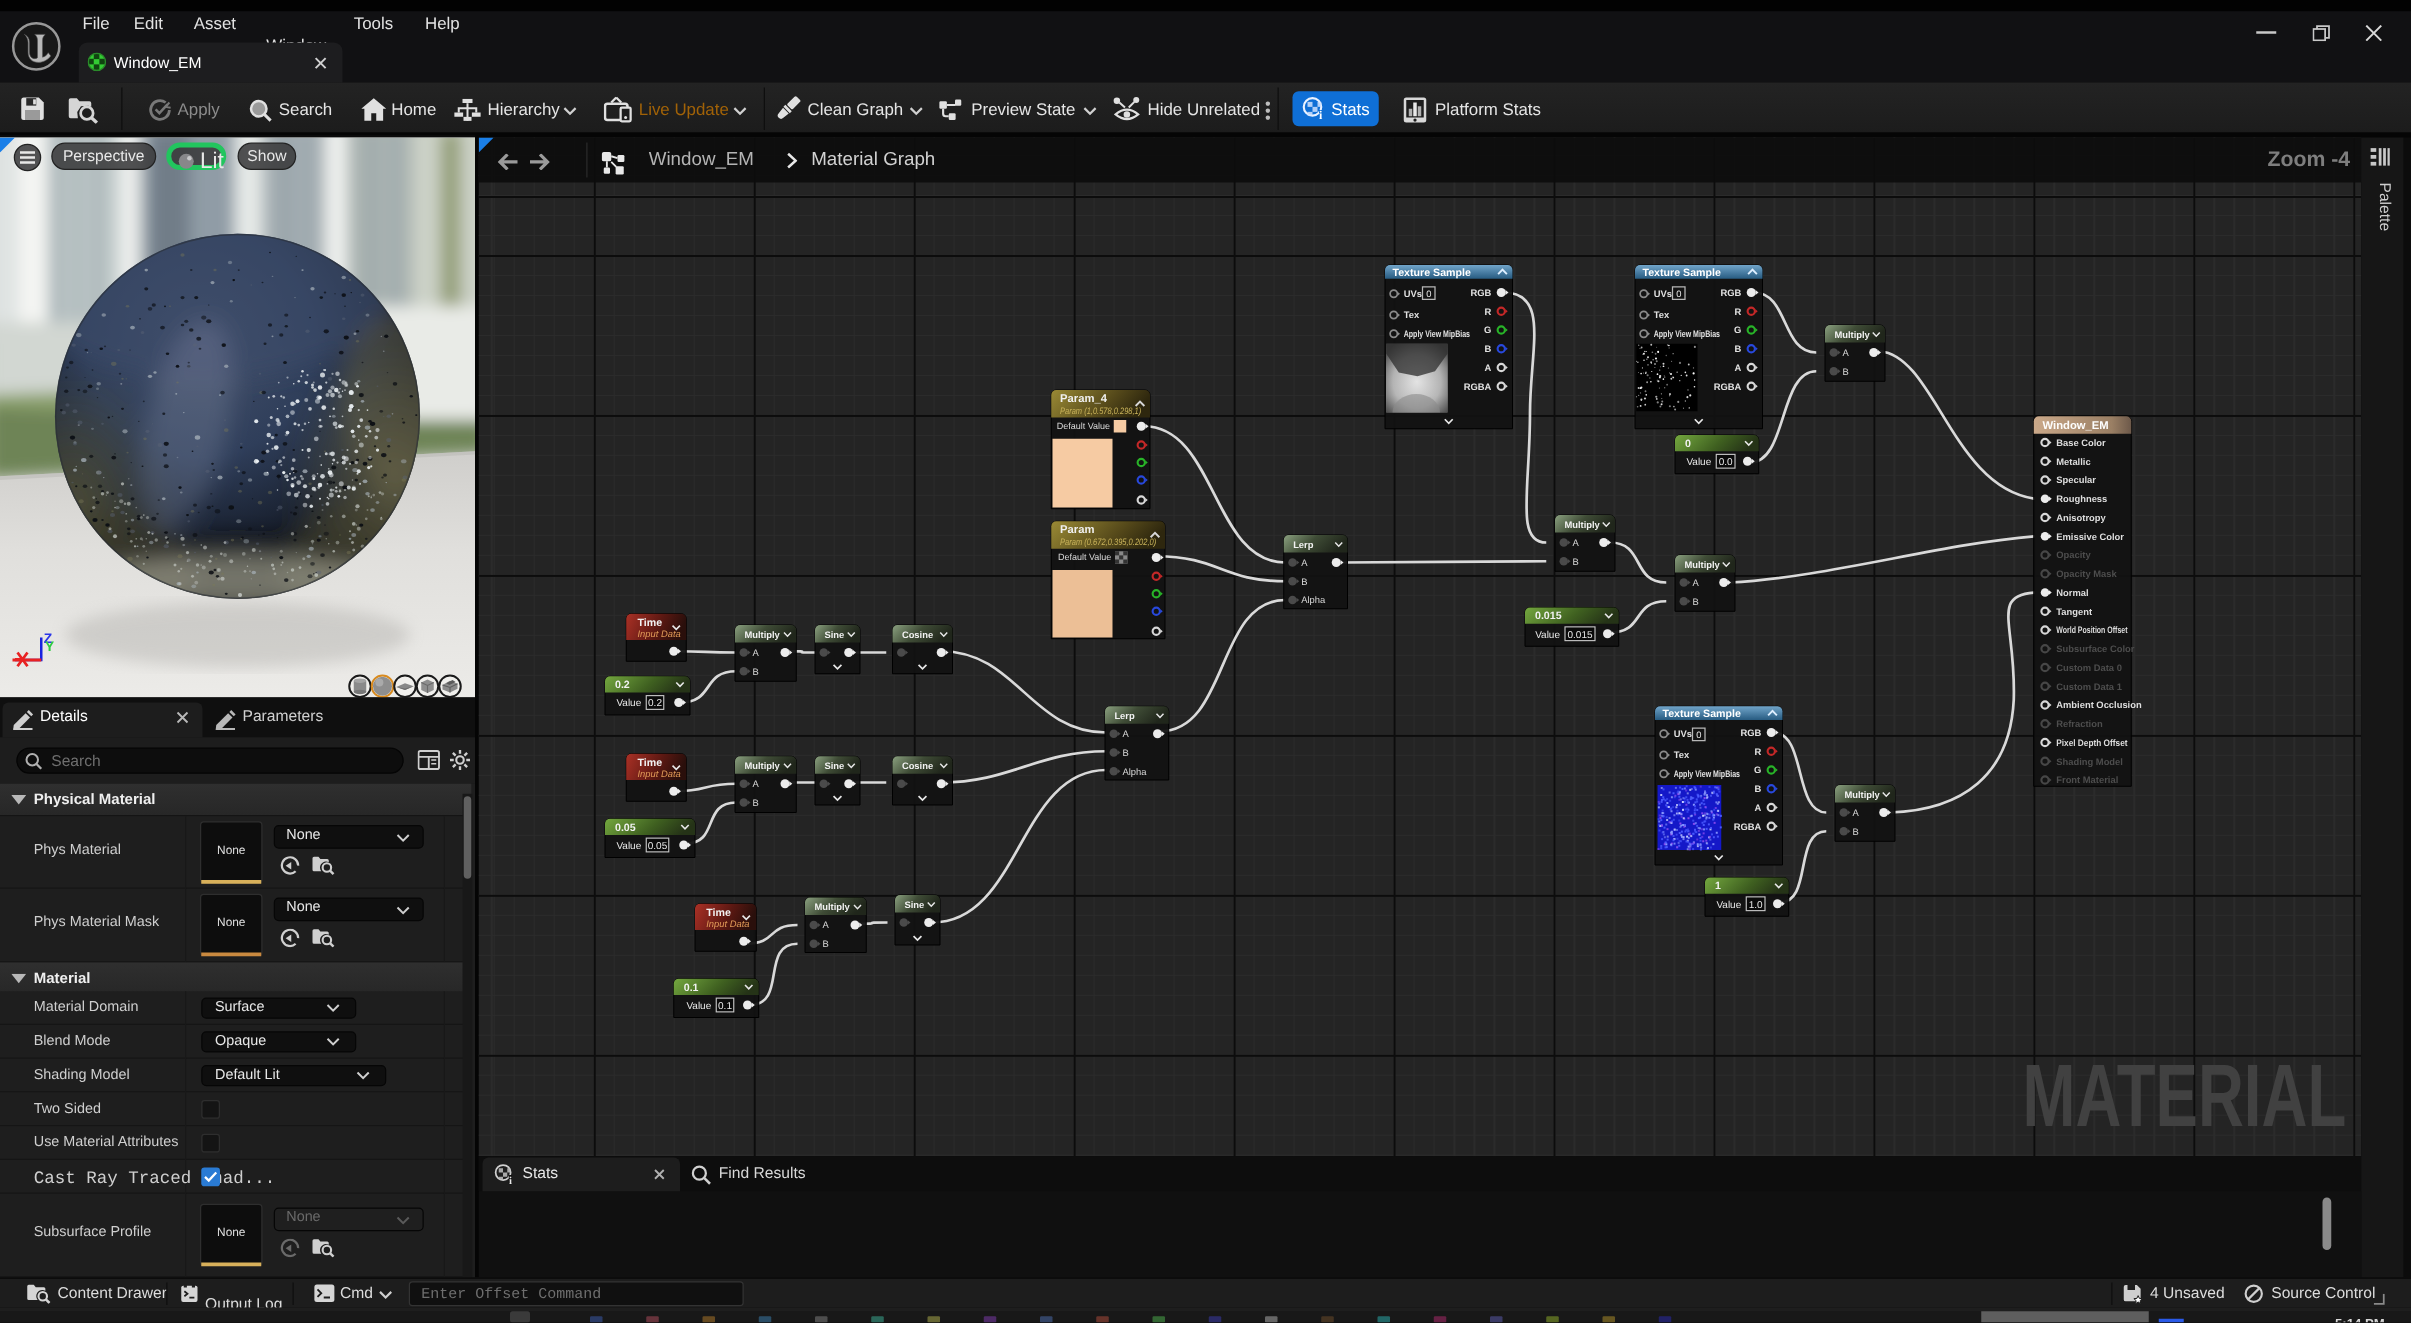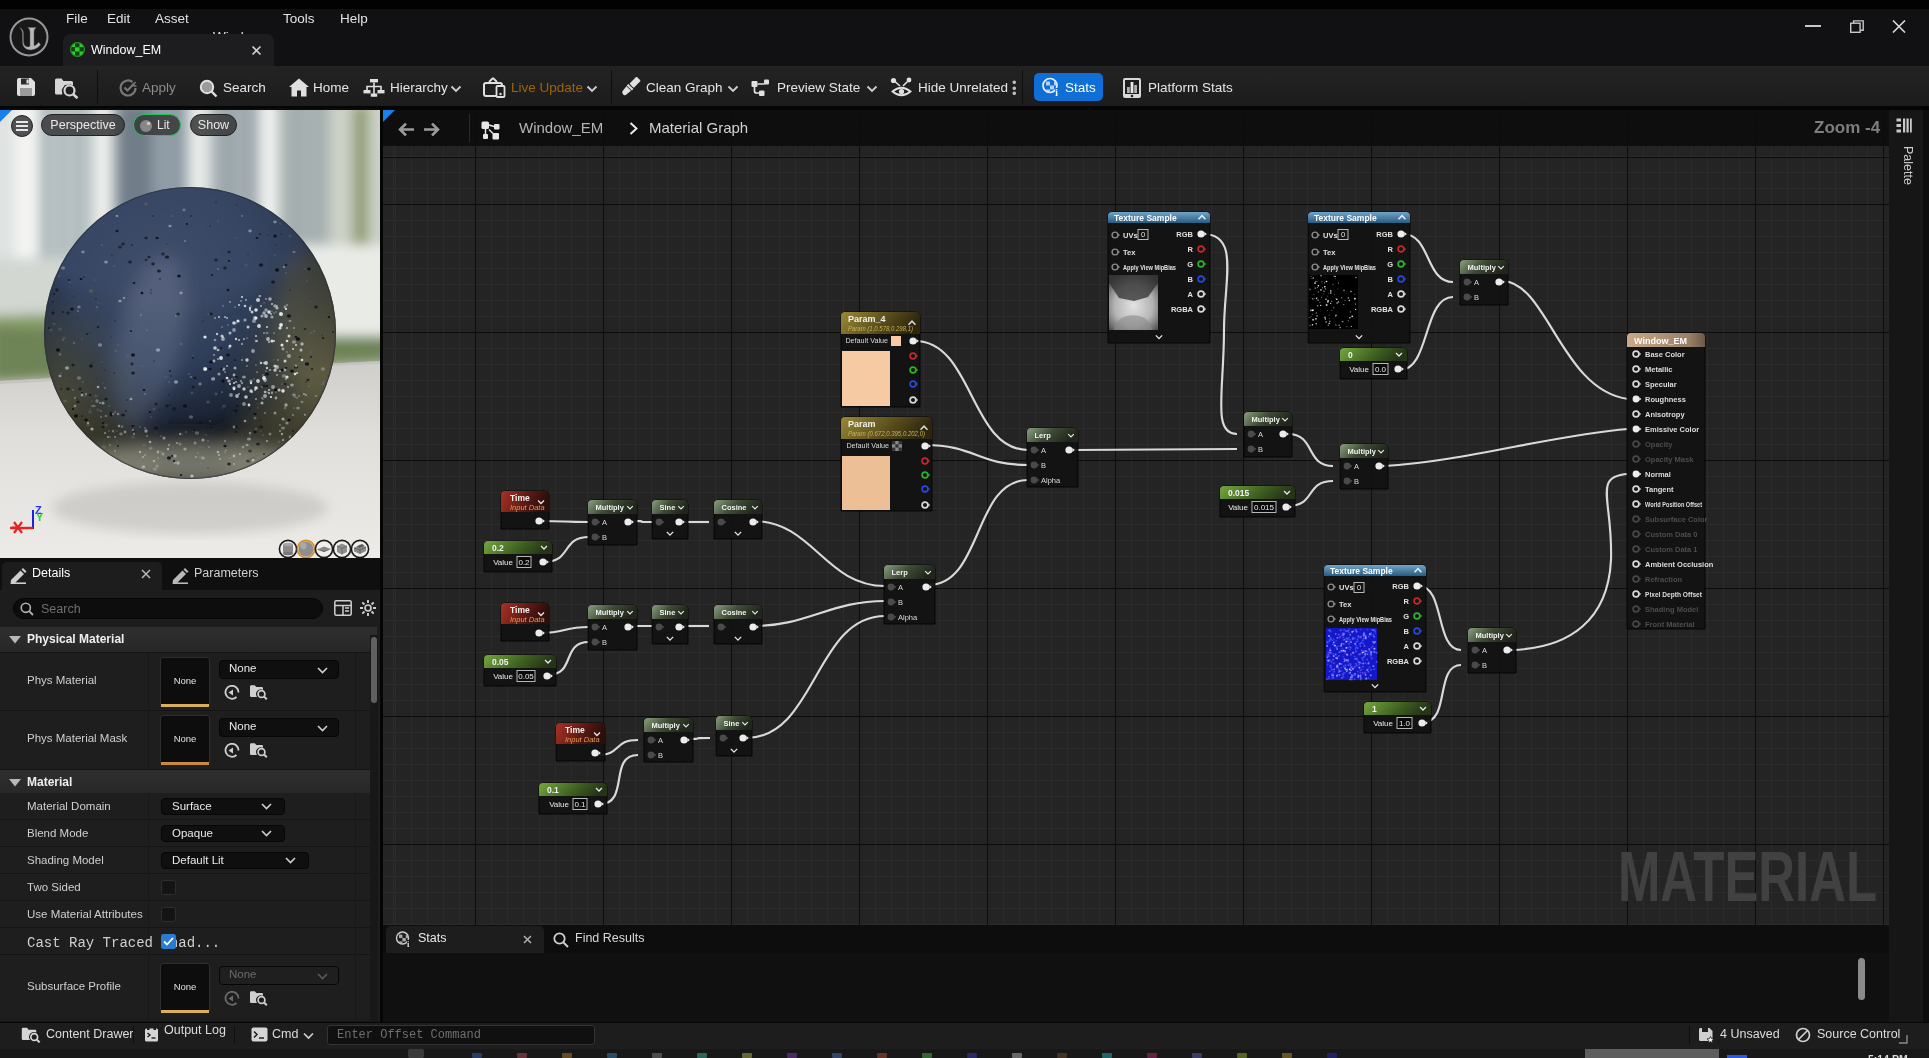--- a/index.html
+++ b/index.html
@@ -928,21 +928,21 @@
 </svg>
 </div>
 
 <svg class="abs" style="left:0;top:110px;" width="12" height="12">
     <path d="M0 0 L12 0 L0 12 z" fill="#1a7fe8"></path>
   </svg>
 
 <div class="abs" style="left:11px;top:115px;width:22px;height:22px;border-radius:11px;background:#39393bdd;border:1px solid #222;"></div>
 <div class="abs" style="left:16px;top:121px;width:12px;height:1.8px;background:#e8e8e8;box-shadow:0 4px #e8e8e8, 0 8px #e8e8e8;"></div>
 <div class="abs" style="left:41px;top:114px;width:84px;height:22px;border-radius:11px;background:#38383add;border:1px solid #222;color:#e8e8e8;font-size:12.5px;text-align:center;line-height:21px;">Perspective</div>
-<div class="abs" style="left:133px;top:114px;width:48px;height:22px;border-radius:11px;background:#38383add;border:1px solid #22c55e;color:#e8e8e8;font-size:12px;line-height:21px;">
+<div class="abs" style="left:133px;top:114px;width:48px;height:22px;border-radius:11px;background:#38383add;border:4px solid #22c55e;color:#e8e8e8;font-size:18px;line-height:21px;">
   <svg class="abs" style="left:5px;top:3.5px;" width="14" height="14">
       <circle cx="7" cy="7" r="6" fill="#87878a"></circle>
       <circle cx="9.5" cy="4.5" r="1.8" fill="#c8c8ca"></circle>
     </svg>
   <span style="margin-left:23px;">Lit</span></div>
 <div class="abs" style="left:190px;top:114px;width:47px;height:22px;border-radius:11px;background:#38383add;border:1px solid #222;color:#e8e8e8;font-size:12.5px;text-align:center;line-height:21px;">Show</div>
 
 <svg class="abs" style="left:8px;top:502px;" width="40" height="36" viewBox="0 0 40 36">
  <path d="M25 8 V26 H4" fill="none" stroke="#1822e0" stroke-width="2"></path>
  <path d="M2 26 H25" stroke="#e82222" stroke-width="2.4"></path>
@@ -2254,21 +2254,21 @@
  </svg>
  <div class="abs" style="left:46px;top:4px;font-size:12.5px;color:#dcdcdc;">Content Drawer</div>
  <div class="abs" style="left:133px;top:3px;width:1px;height:18px;background:#0e0e0e;"></div>
  <svg class="abs" style="left:144px;top:4px;" width="15" height="16" viewBox="0 0 15 16">
   <rect x="1" y="1.5" width="13" height="13" rx="1.5" fill="#d5d5d5"></rect>
   <rect x="3" y="0.5" width="2.5" height="2.5" fill="#1d1d1d"></rect>
       <rect x="9.5" y="0.5" width="2.5" height="2.5" fill="#1d1d1d"></rect>
   <path d="M3.5 6 L6 8 L3.5 10" fill="none" stroke="#1d1d1d" stroke-width="1.4"></path>
   <path d="M7.5 11 h4" stroke="#1d1d1d" stroke-width="1.4"></path>
  </svg>
- <div class="abs" style="left:164px;top:0;font-size:12.5px;color:#dcdcdc;">Output Log</div>
+ <div class="abs" style="left:164px;top:13px;font-size:12.5px;color:#dcdcdc;">Output Log</div>
  <div class="abs" style="left:234px;top:3px;width:1px;height:18px;background:#0e0e0e;"></div>
  <svg class="abs" style="left:251px;top:4px;" width="17" height="15" viewBox="0 0 17 15">
   <rect x="0.5" y="0.5" width="16" height="14" rx="2" fill="#d5d5d5"></rect>
   <path d="M3 4.5 L6 7.5 L3 10.5" fill="none" stroke="#1d1d1d" stroke-width="1.5"></path>
   <path d="M8 11 h5" stroke="#1d1d1d" stroke-width="1.5"></path>
  </svg>
  <div class="abs" style="left:272px;top:4px;font-size:12.5px;color:#dcdcdc;">Cmd</div>
  <svg class="abs" style="left:303px;top:9px;" width="11" height="8">
       <path d="M1 1.5 L5.5 6 L10 1.5" fill="none" stroke="#cfcfcf" stroke-width="1.7"></path>
     </svg>

